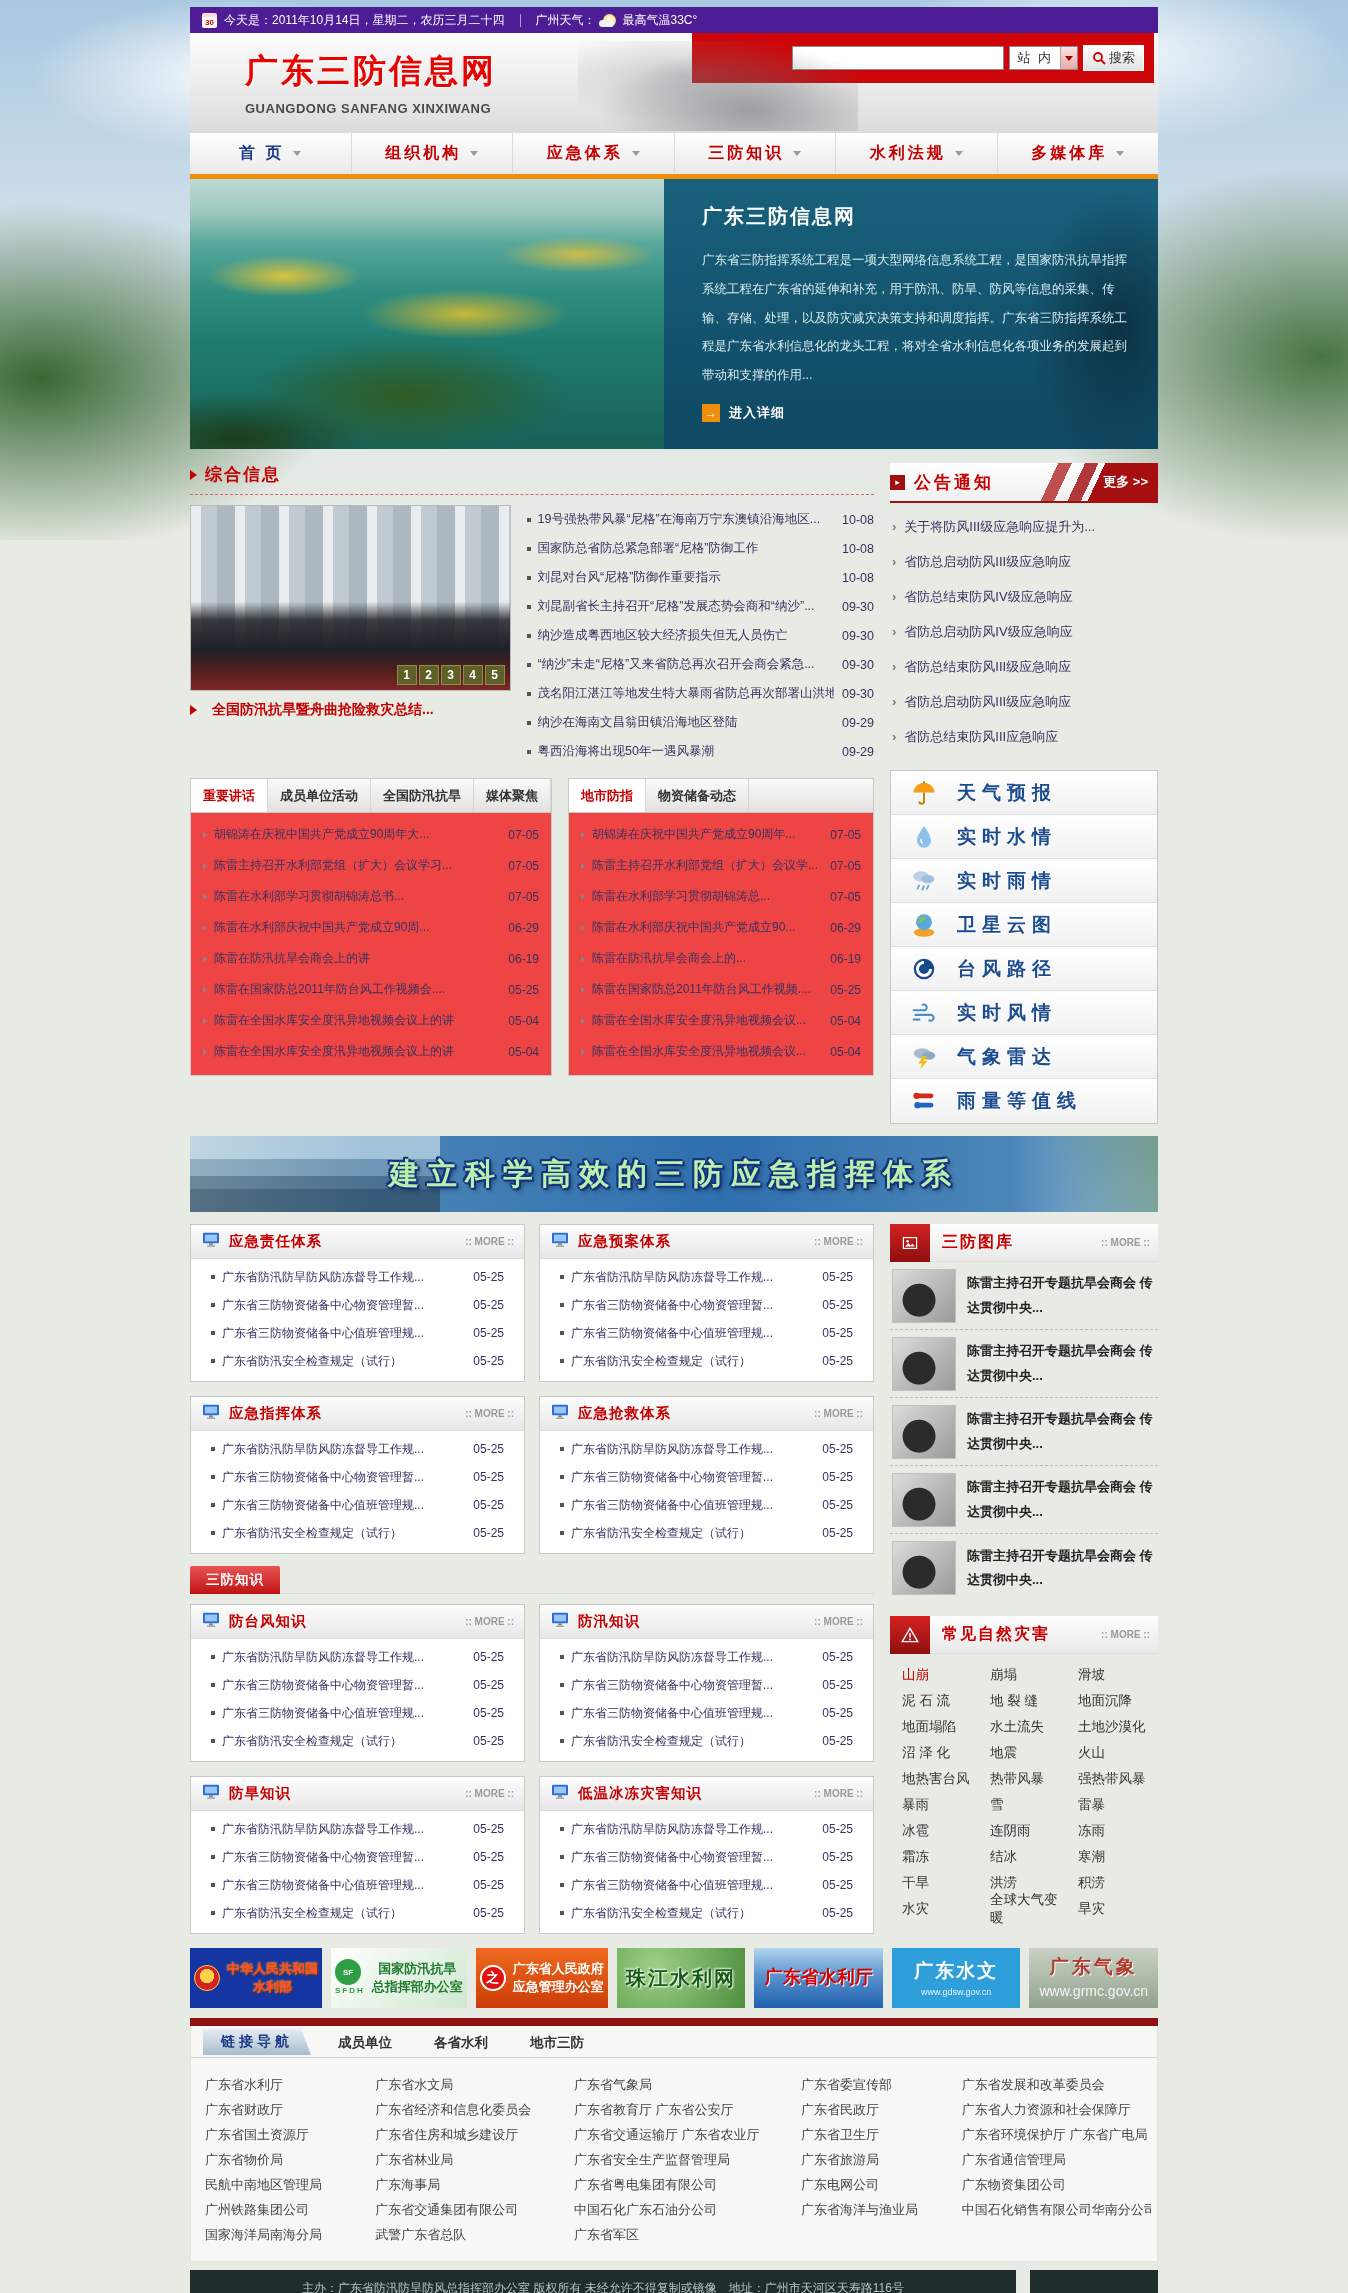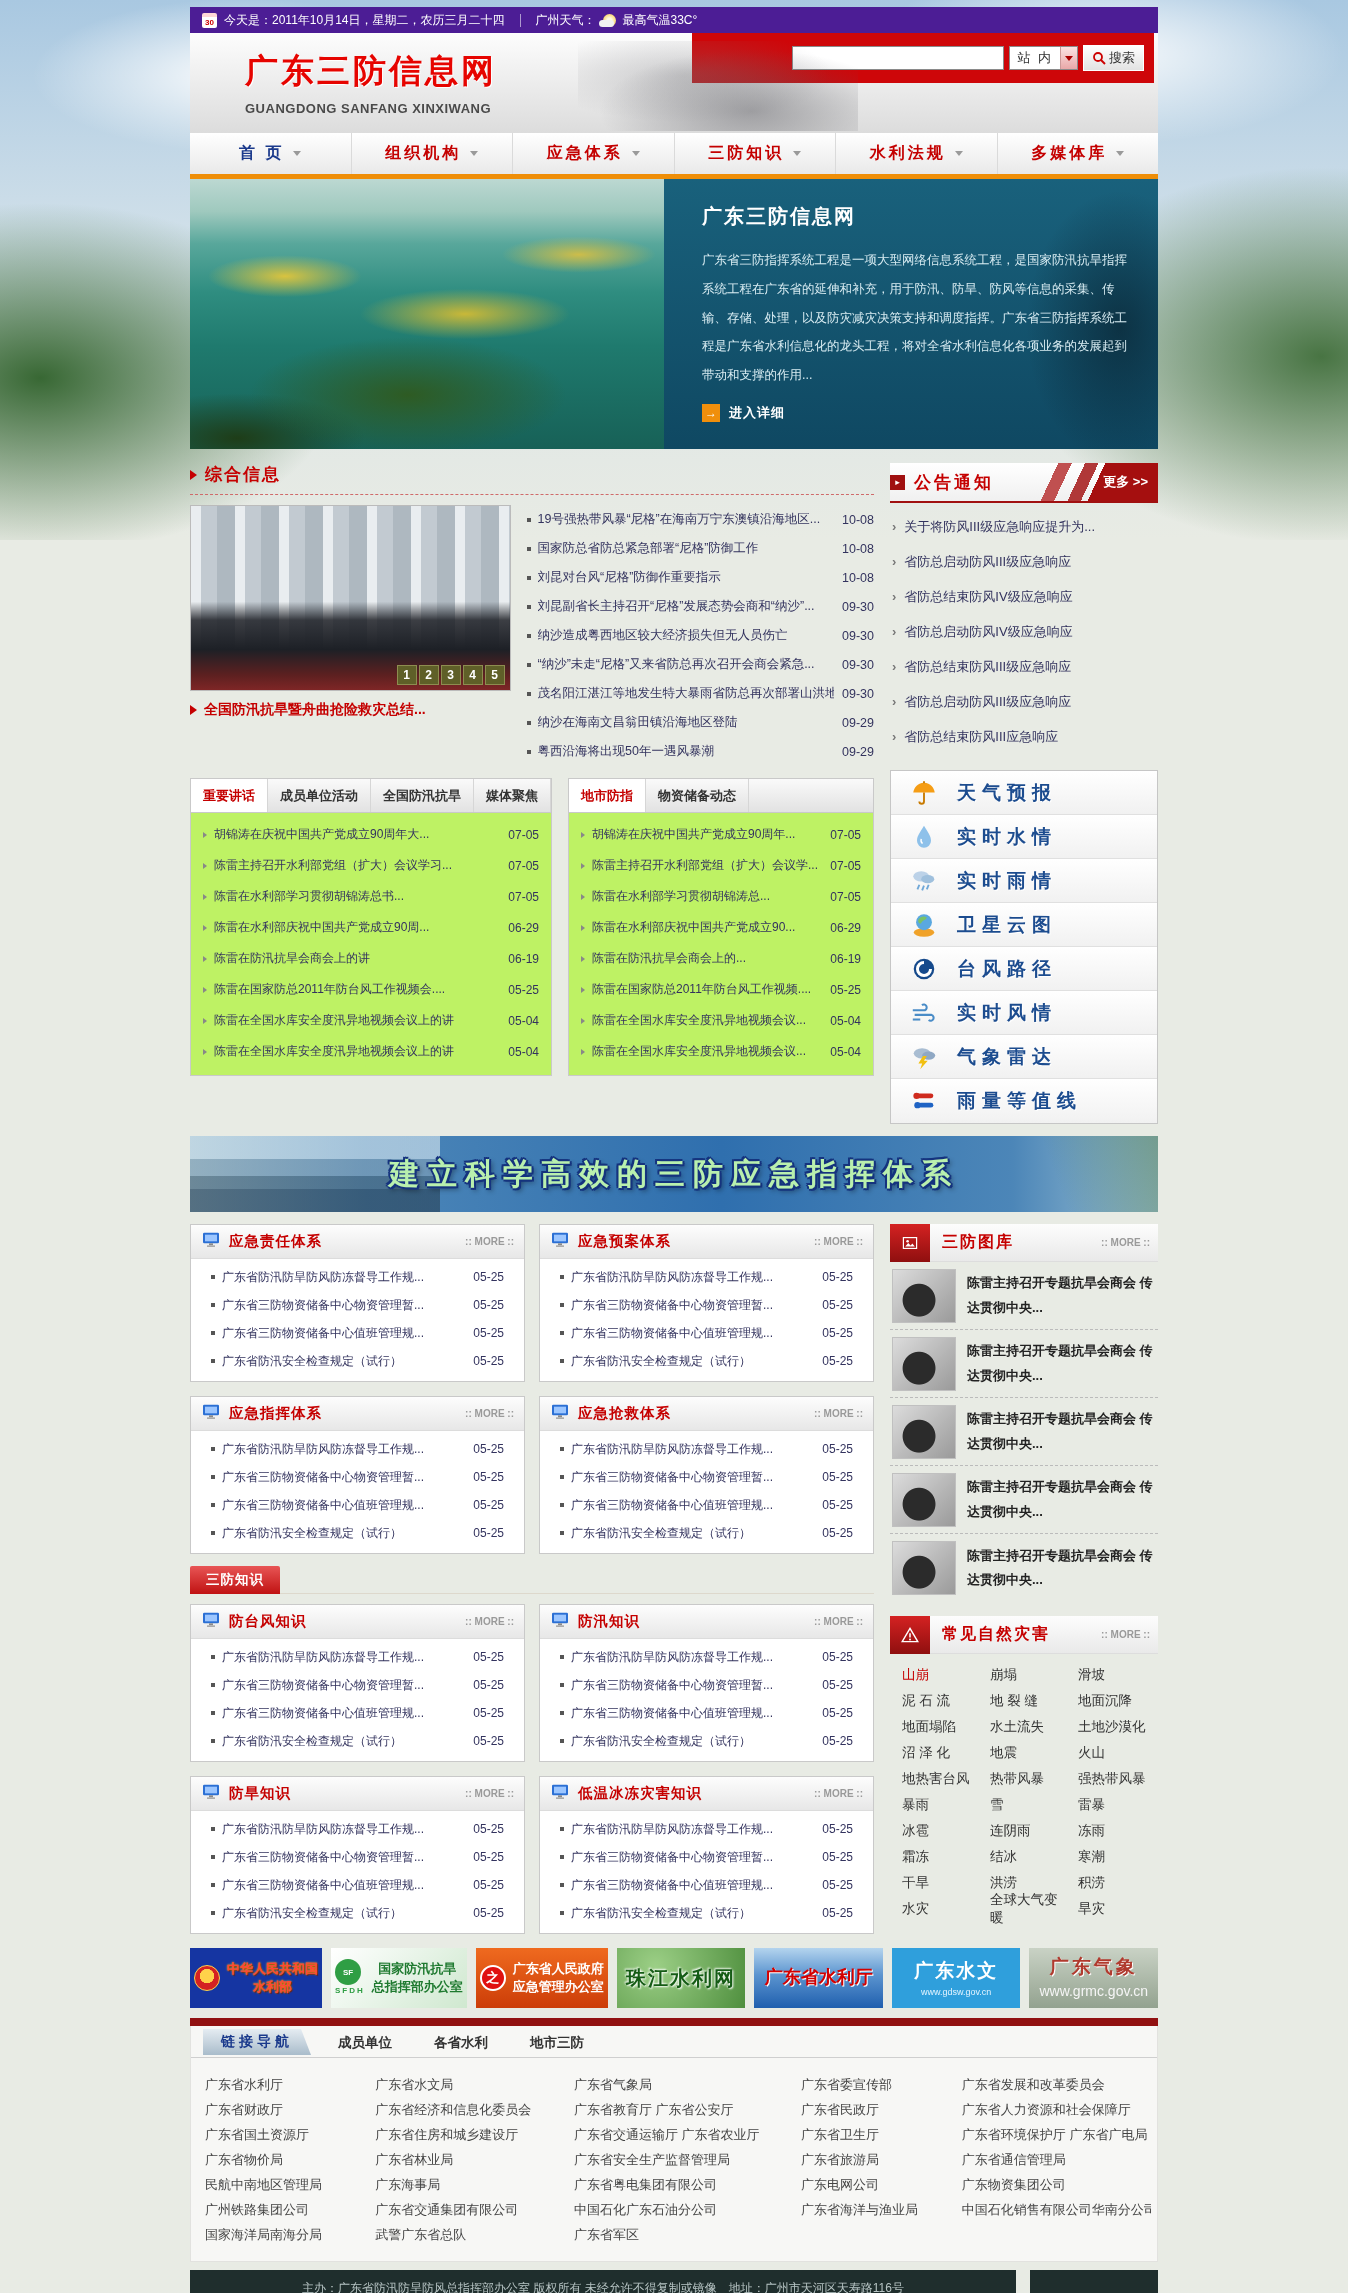--- a/index.html
+++ b/index.html
@@ -75,30 +75,30 @@
 .news-flex { display:flex; gap:16px; }
 .slideshow { width:332px; }
 .ss-img { height:186px; position:relative; cursor:pointer; border:1px solid #bbb;
   background:
    linear-gradient(180deg, rgba(255,255,255,0) 0 52%, rgba(30,32,38,.85) 62%, #1d2026 78%, #5d2020 92%, #7e2626 100%),
    repeating-linear-gradient(90deg, #e9edf0 0 10px, #c2cad1 10px 26px, #aeb8c0 26px 44px),
    #c8d0d6; }
 .pg { position:absolute; right:5px; bottom:5px; display:flex; gap:2px; }
 .pg span { width:20px; height:20px; background:#5f5f28; color:#fff; font-size:12px; font-weight:bold;
   display:flex; align-items:center; justify-content:center; border:1px solid #8d8d50; cursor:pointer; }
-.ss-cap { margin-top:10px; color:#c50000; font-weight:bold; font-size:14px; display:flex; gap:7px; align-items:center; cursor:pointer; }
+.ss-cap { margin-top:10px; color:#c50000; font-weight:bold; font-size:14px; display:flex; gap:15px; align-items:center; cursor:pointer; }
 
 .list {}
 .nrow { display:flex; align-items:center; height:29px; font-size:12.5px; color:#33335e; cursor:pointer; }
 .nrow::before { content:''; width:4px; height:4px; background:#555; margin-right:7px; flex:none; }
 .nrow .nt { flex:1; overflow:hidden; white-space:nowrap; }
 .nrow .nd { margin-left:8px; flex:none; }
 
 .tabrow { display:flex; gap:16px; margin-top:12px; }
-.tabbox { flex:1; border:1px solid #c9c9c9; background:#bef264; }
+.tabbox { flex:1; border:1px solid #c9c9c9; background:#ef4444; }
 .tabs { display:flex; background:linear-gradient(#fafafa,#e2e2e2); border-bottom:1px solid #c9c9c9; height:34px; }
 .tabs span { padding:0 12px; line-height:34px; font-size:13px; font-weight:bold; color:#333;
   border-right:1px solid #d6d6d6; white-space:nowrap; cursor:pointer; }
 .tabs span:first-of-type { background:#fff; color:#c50000; }
 .tabbox .list { padding:6px 12px 8px; }
 .tabbox .nrow { height:31px; font-size:12px; }
 .tabbox .nrow::before { content:''; width:0; height:0; background:none; border-top:3px solid transparent; border-bottom:3px solid transparent; border-left:4px solid #888; }
 
 .notice-head { height:40px; position:relative; display:flex; align-items:center; gap:9px;
   border-bottom:2px solid #a01010; background:linear-gradient(#ffffff,#f0f0f0); }

